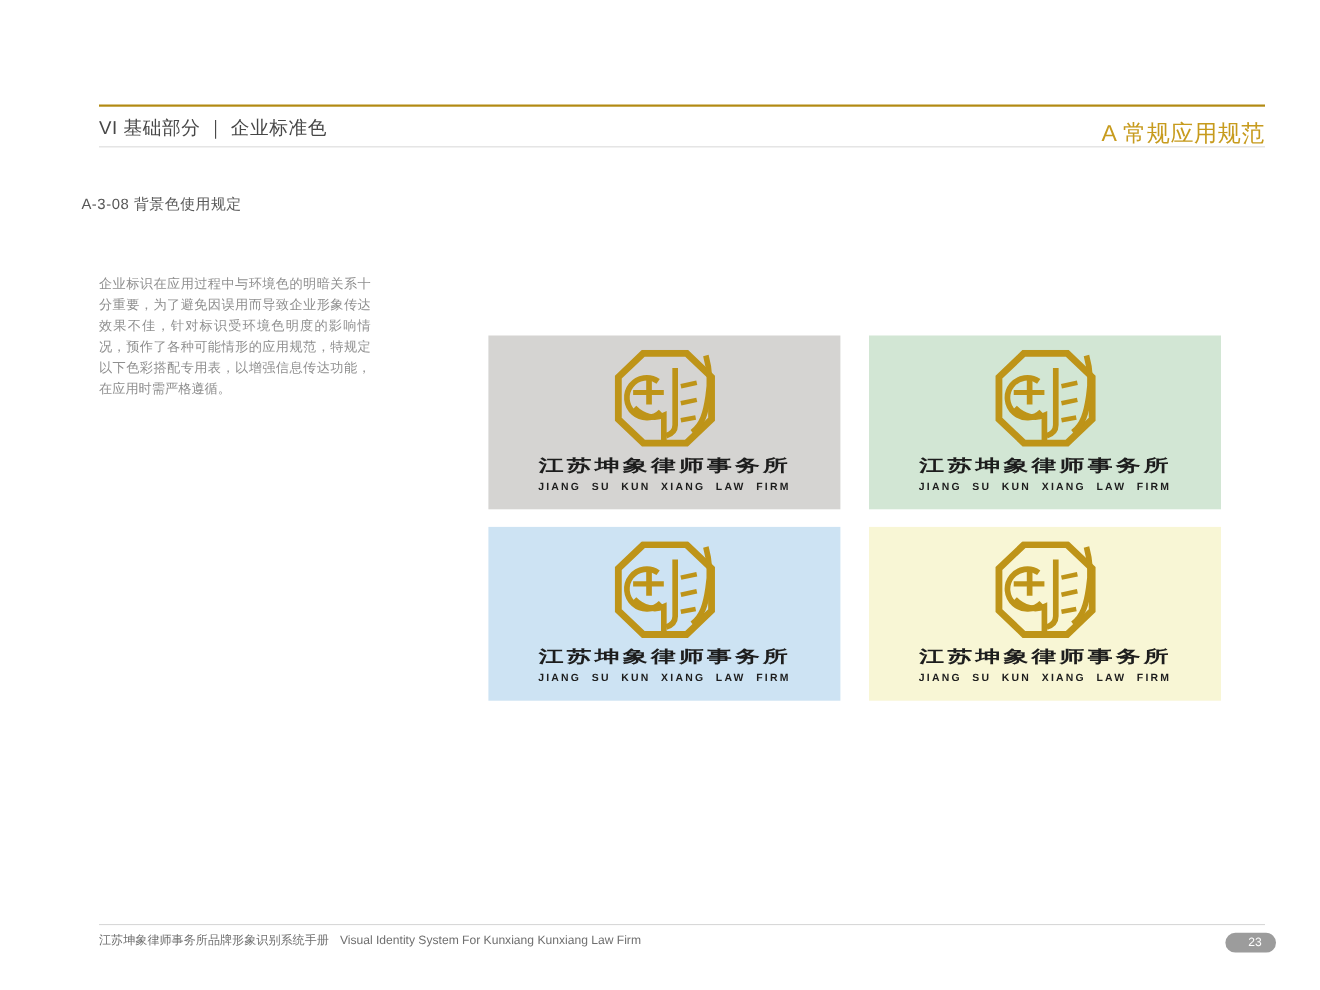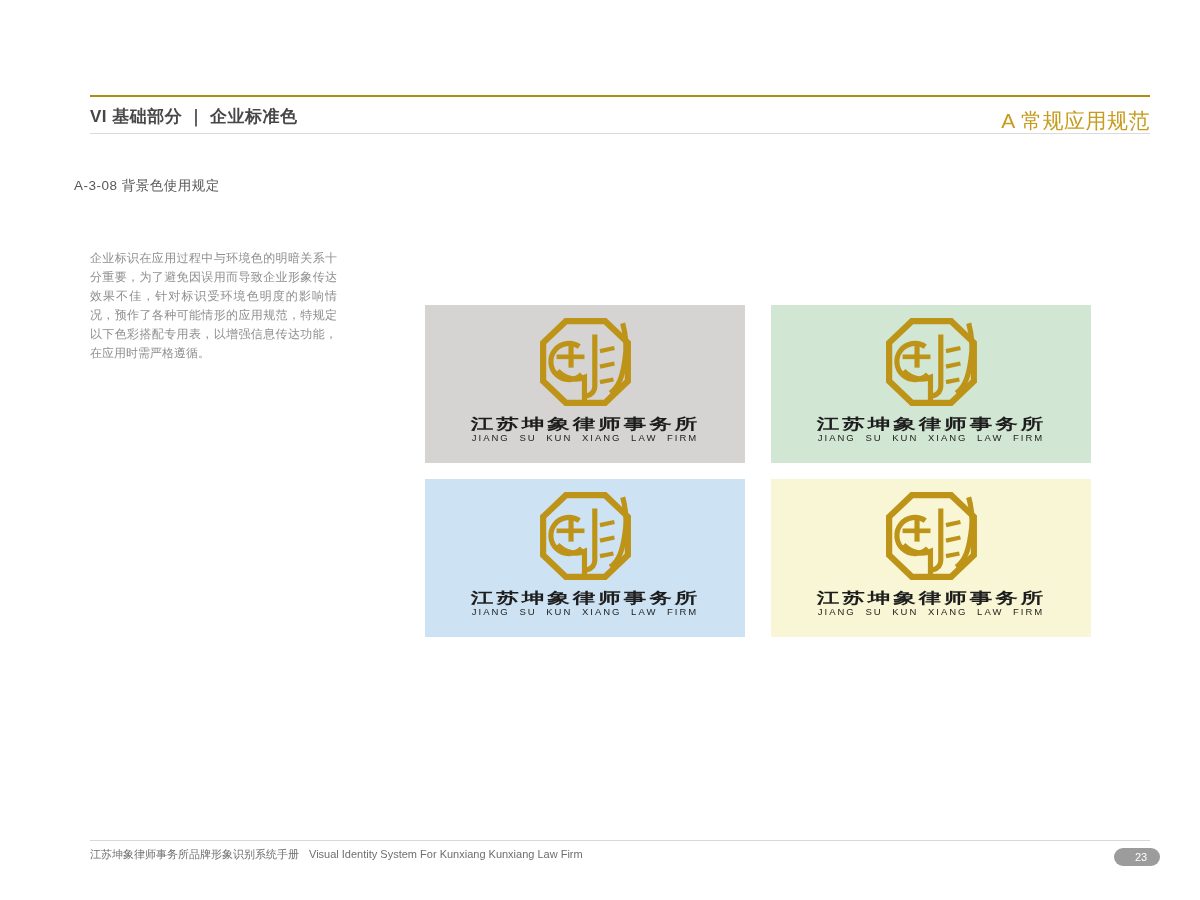--- a/index.html
+++ b/index.html
@@ -3,40 +3,40 @@
 <meta charset="utf-8">
 <style>
   html,body{margin:0;padding:0;}
   body{
     width:1200px;height:900px;position:relative;background:#ffffff;overflow:hidden;
     font-family:"Liberation Sans","DejaVu Sans",sans-serif;
     -webkit-font-smoothing:antialiased;
   }
   
   .gold-rule{position:absolute;left:90px;top:95px;width:1060px;height:2px;background:#B28A12;}
-  .header-left{position:absolute;left:90px;top:105px;font-size:17px;color:#474747;letter-spacing:0.5px;font-weight:bold;}
+  .header-left{position:absolute;left:90px;top:105px;font-size:17px;color:#474747;letter-spacing:0.5px;}
   .header-right{position:absolute;right:50px;top:107px;font-size:21px;color:#C79B1D;letter-spacing:0.5px;}
   .gray-rule{position:absolute;left:90px;top:133px;width:1060px;height:1px;background:#DBDBDB;}
   
   .section-title{position:absolute;left:74px;top:177px;font-size:13.5px;color:#585858;letter-spacing:0.5px;}
   .intro{position:absolute;left:90px;top:249px;width:247px;font-size:12px;line-height:19px;color:#8F8F8F;text-align:justify;}
   
   .panel-grid{
-    position:absolute;left:425px;top:305px;
+    position:absolute;left:444px;top:305px;
     display:grid;grid-template-columns:320px 320px;grid-template-rows:158px 158px;
     column-gap:26px;row-gap:16px;
   }
   .panel{width:320px;height:158px;display:flex;flex-direction:column;align-items:center;}
   .mark{width:93px;height:89px;margin-top:13px;display:block;}
   .logo-cn{
     margin-top:9px;font-size:15px;line-height:16px;font-weight:bold;color:#1D1D1D;
     letter-spacing:2px;white-space:nowrap;transform:scaleX(1.5);transform-origin:center;
   }
   .logo-en{
-    margin-top:1px;font-size:9.5px;line-height:10px;font-weight:normal;color:#1D1D1D;
+    margin-top:6px;font-size:9.5px;line-height:10px;font-weight:bold;color:#1D1D1D;
     letter-spacing:2px;word-spacing:5px;white-space:nowrap;
   }
   
   .footer-rule{position:absolute;left:90px;top:840px;width:1060px;height:1px;background:#D8D8D8;}
   .footer-text{position:absolute;left:90px;top:847px;font-size:11px;color:#6F6F6F;white-space:nowrap;}
   .footer-text .en{margin-left:10px;}
   .page-badge{
     position:absolute;left:1114px;top:848px;width:38px;height:18px;border-radius:9px;
     background:#9C9C9C;color:#ffffff;font-size:11px;line-height:18px;text-align:center;padding-left:8px;
   }

